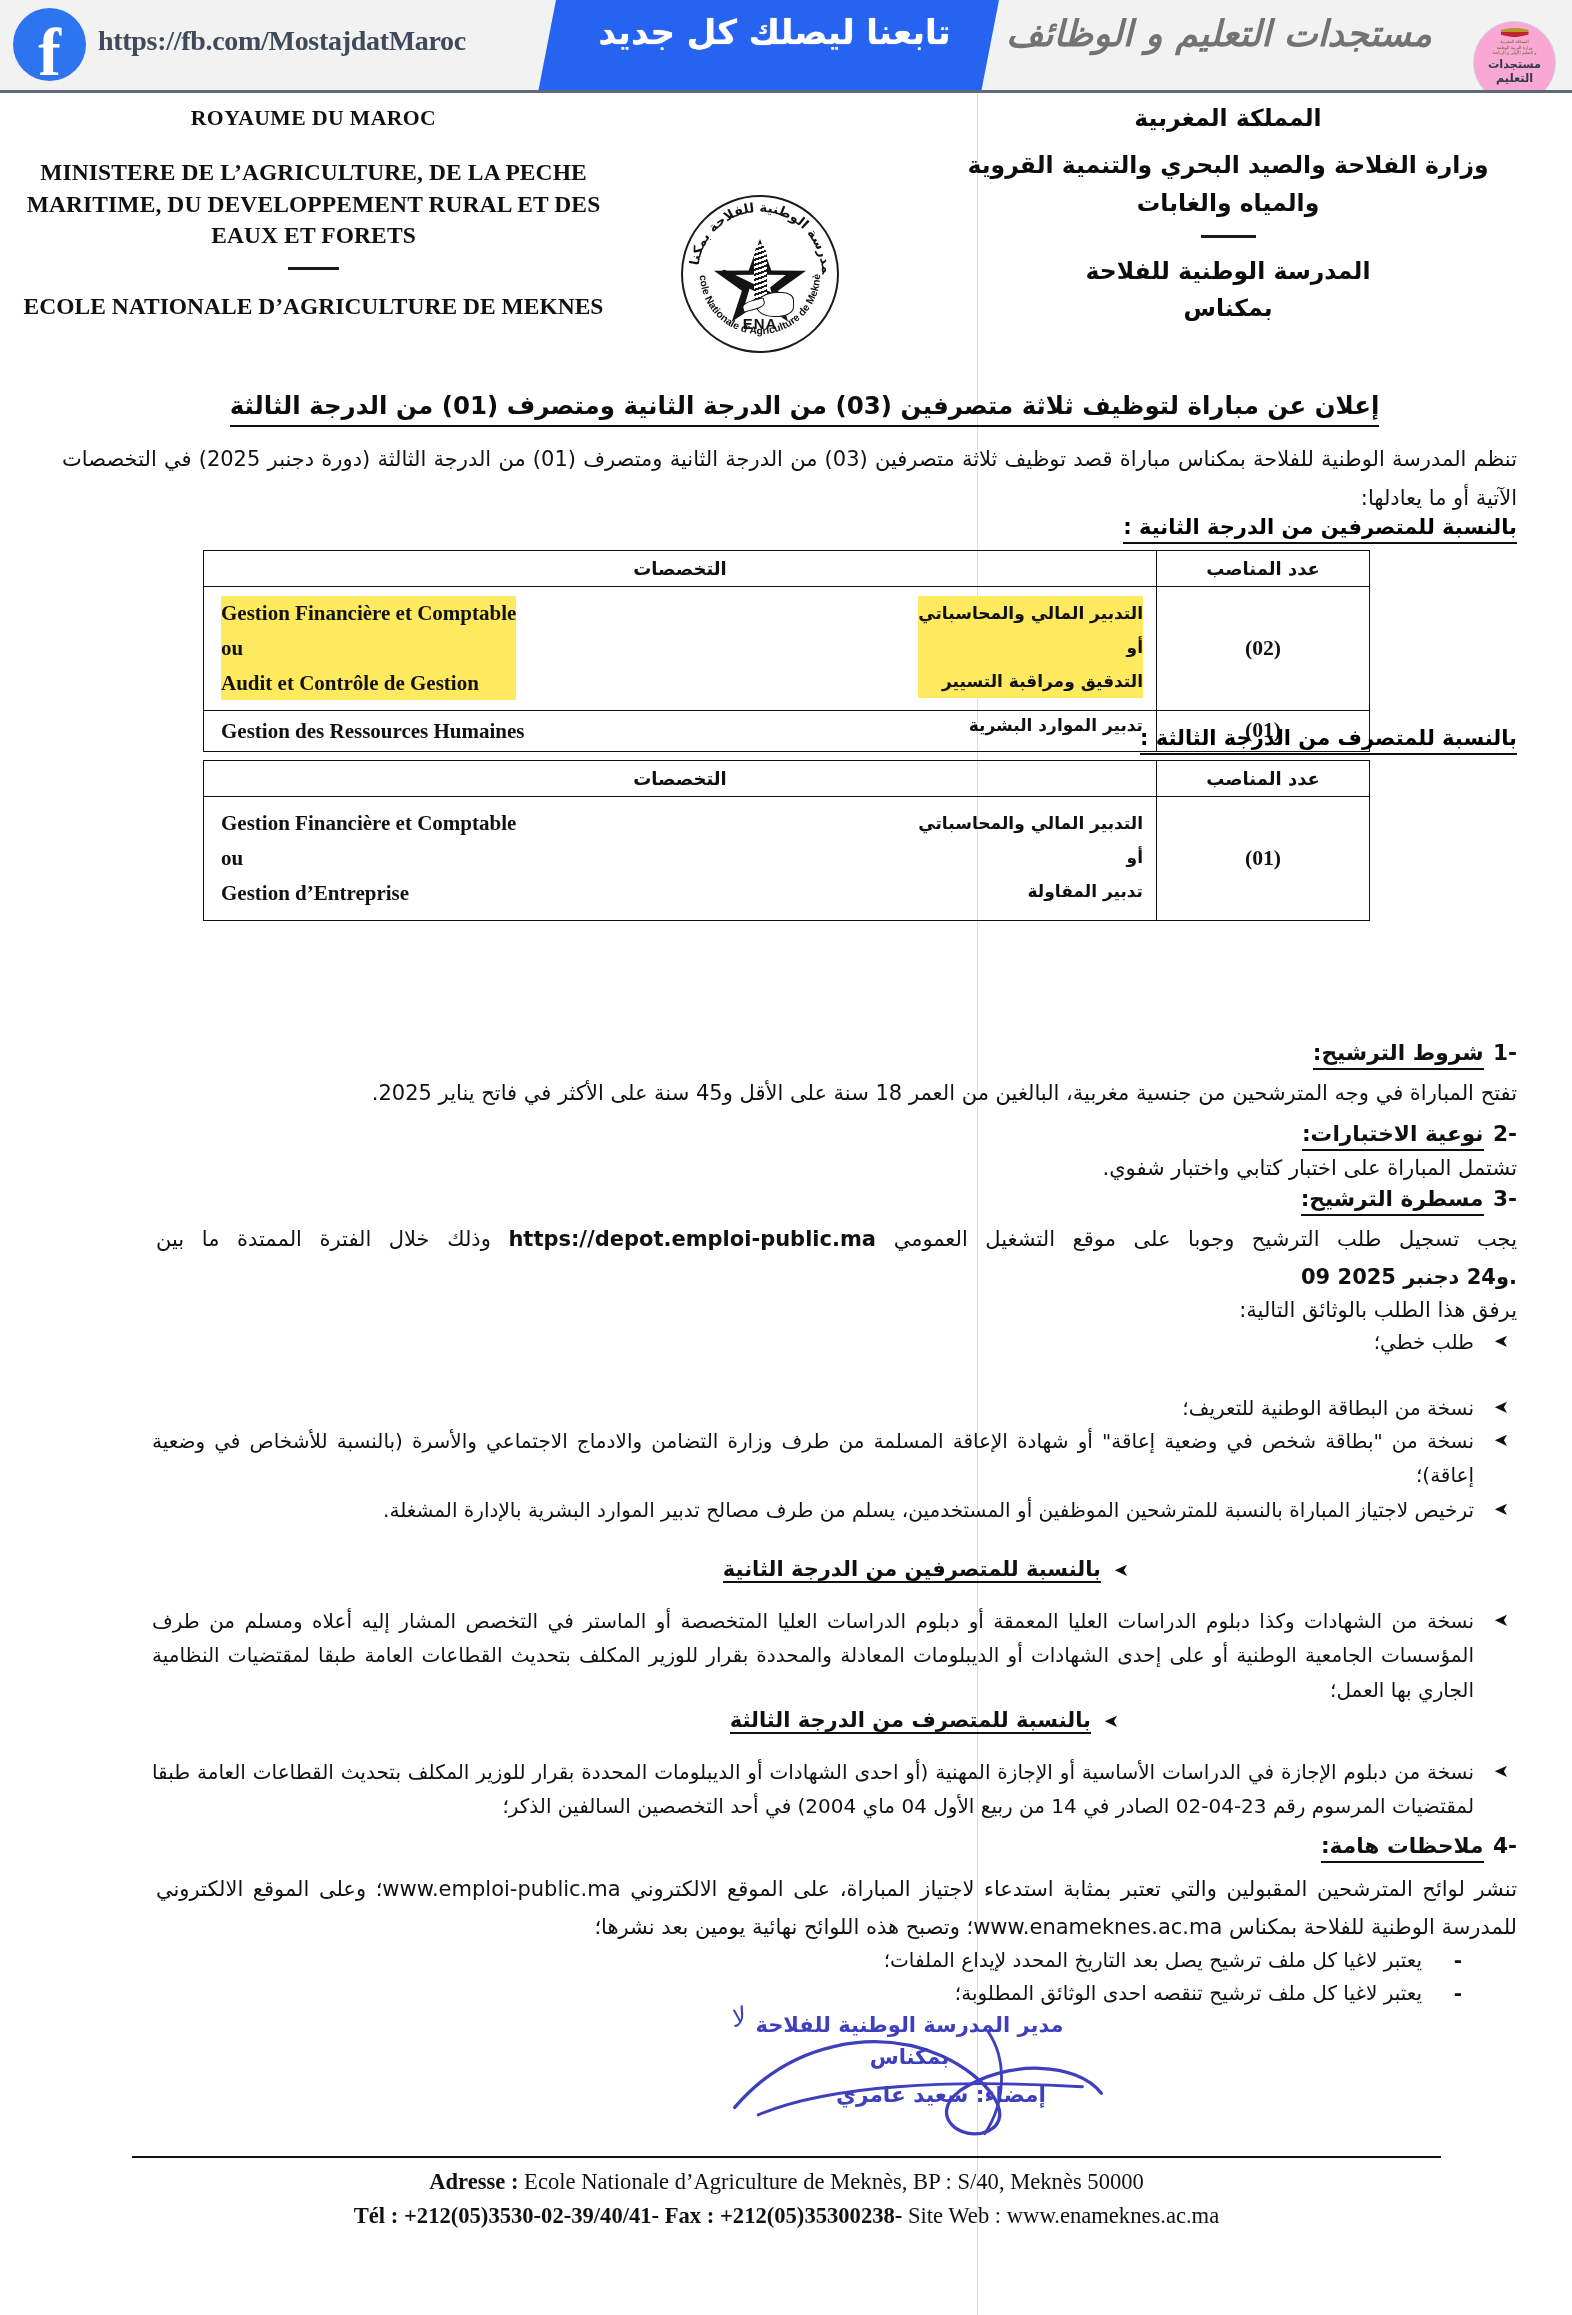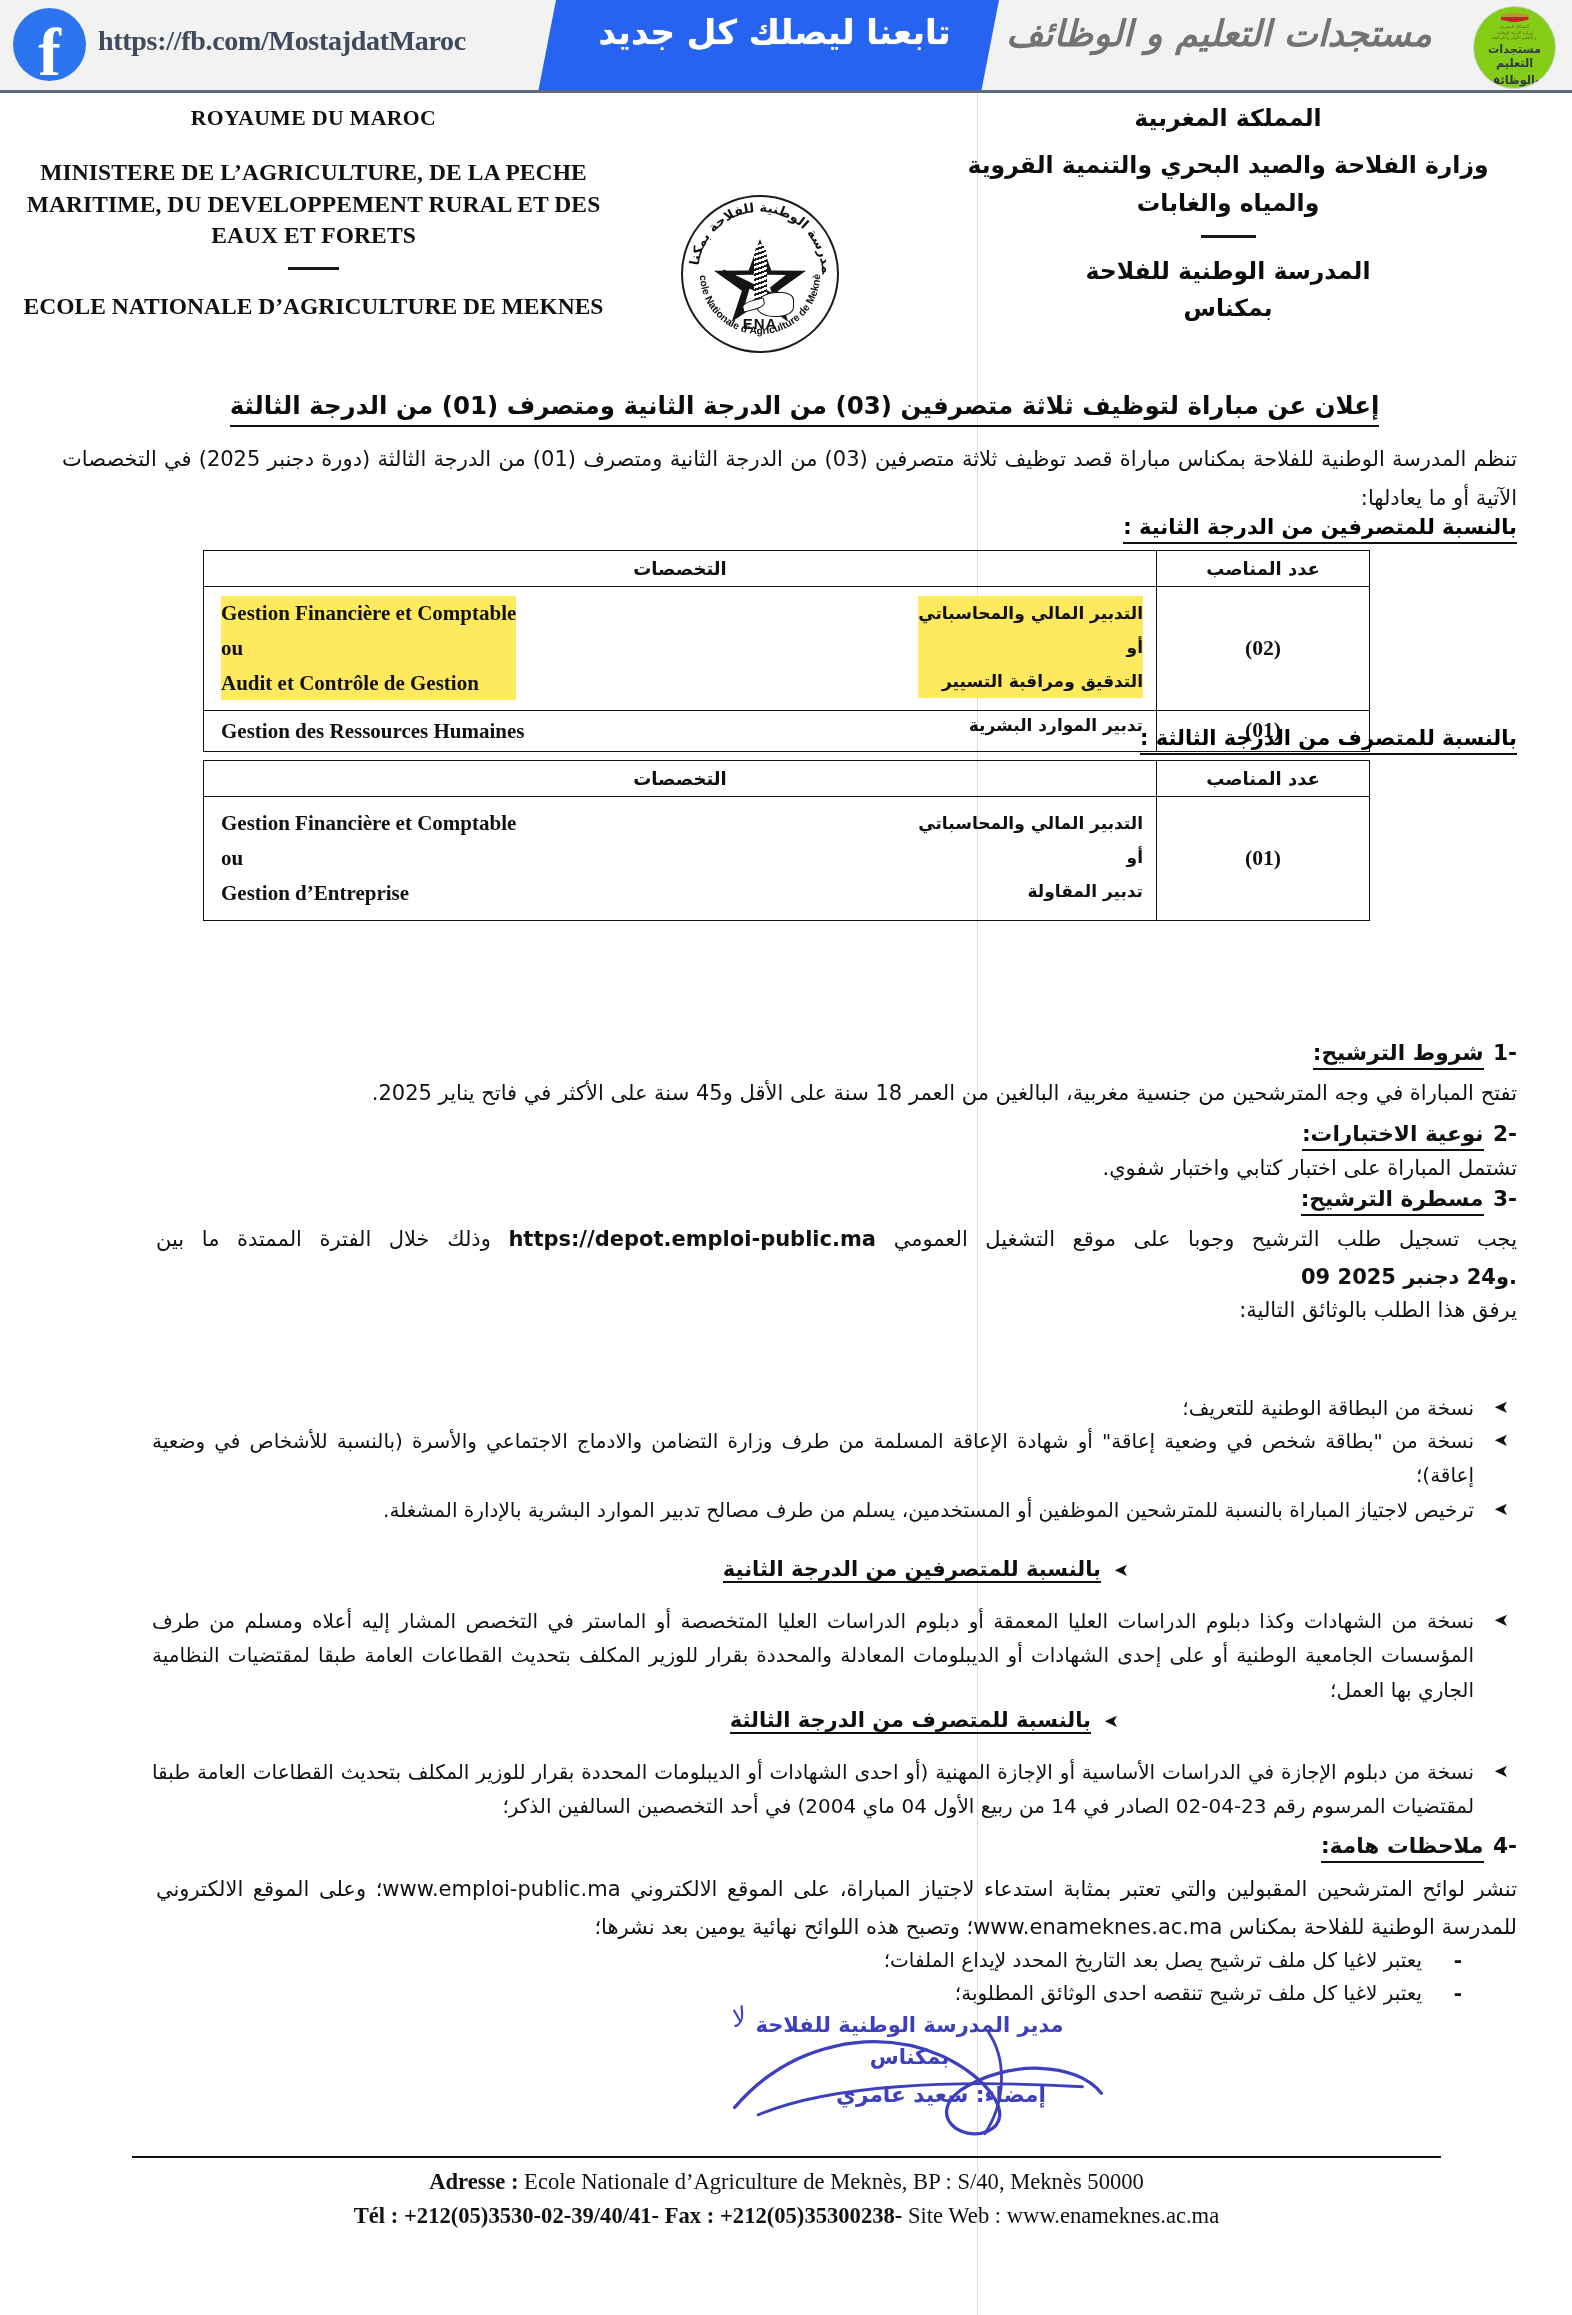--- a/index.html
+++ b/index.html
@@ -77,24 +77,24 @@
     direction: rtl;
     color: #737373;
     font-family: "DejaVu Sans", sans-serif;
     font-weight: bold;
     font-size: 36px;
     white-space: nowrap;
     font-style: italic;
   }
   .banner-logo {
     position: absolute;
-    top: 6px; right: 17px;
+    top: 21px; right: 17px;
     width: 83px; height: 83px;
     border-radius: 50%;
-    background: #84cc16;
+    background: #f9a8d4;
     border: 0.9px solid #ccd2dd;
     display: flex; flex-direction: column;
     align-items: center; justify-content: flex-start;
     padding-top: 5.6px;
     overflow: hidden;
   }
   .banner-logo .crest {
     width: 28px; height: 24.5px;
     background: linear-gradient(#b99530 0 40%, #c2242c 40% 100%);
     clip-path: polygon(50% 0%, 100% 22%, 100% 72%, 50% 100%, 0% 72%, 0% 22%);
@@ -642,20 +642,21 @@
 
   <div class="para" style="top:1128px; width:1361px;">
     <span>يجب تسجيل طلب الترشيح وجوبا على موقع التشغيل العمومي</span>
     <span class="ltr-inline">https://depot.emploi-public.ma</span>
     <span>وذلك خلال الفترة الممتدة ما بين</span>
     <b class="ltr-inline" style="font-family:'DejaVu Sans',sans-serif;">09 و24 دجنبر 2025.</b>
   </div>
 
   <div class="para" style="top:1199px; width:1361px;">يرفق هذا الطلب بالوثائق التالية:</div>
 
+  <div class="bullet" style="top:1232px; width:1365px;">طلب خطي؛</div>
   <div class="bullet" style="top:1298px; width:1365px;">نسخة من البطاقة الوطنية للتعريف؛</div>
   <div class="bullet" style="top:1331px; width:1365px;">نسخة من "بطاقة شخص في وضعية إعاقة" أو شهادة الإعاقة المسلمة من طرف وزارة التضامن والادماج الاجتماعي والأسرة (بالنسبة للأشخاص في وضعية إعاقة)؛</div>
   <div class="bullet" style="top:1400px; width:1365px;">ترخيص لاجتياز المباراة بالنسبة للمترشحين الموظفين أو المستخدمين، يسلم من طرف مصالح تدبير الموارد البشرية بالإدارة المشغلة.</div>
 
   <div class="bullet-head" style="top:1464px; right:444px;">
     <span class="arr">➤</span><span class="u">بالنسبة للمتصرفين من الدرجة الثانية</span>
   </div>
   <div class="bullet" style="top:1511px; width:1365px;">نسخة من الشهادات وكذا دبلوم الدراسات العليا المعمقة أو دبلوم الدراسات العليا المتخصصة أو الماستر في التخصص المشار إليه أعلاه ومسلم من طرف المؤسسات الجامعية الوطنية أو على إحدى الشهادات أو الديبلومات المعادلة والمحددة بقرار للوزير المكلف بتحديث القطاعات العامة طبقا لمقتضيات النظامية الجاري بها العمل؛</div>
 
   <div class="bullet-head" style="top:1615px; right:454px;">

